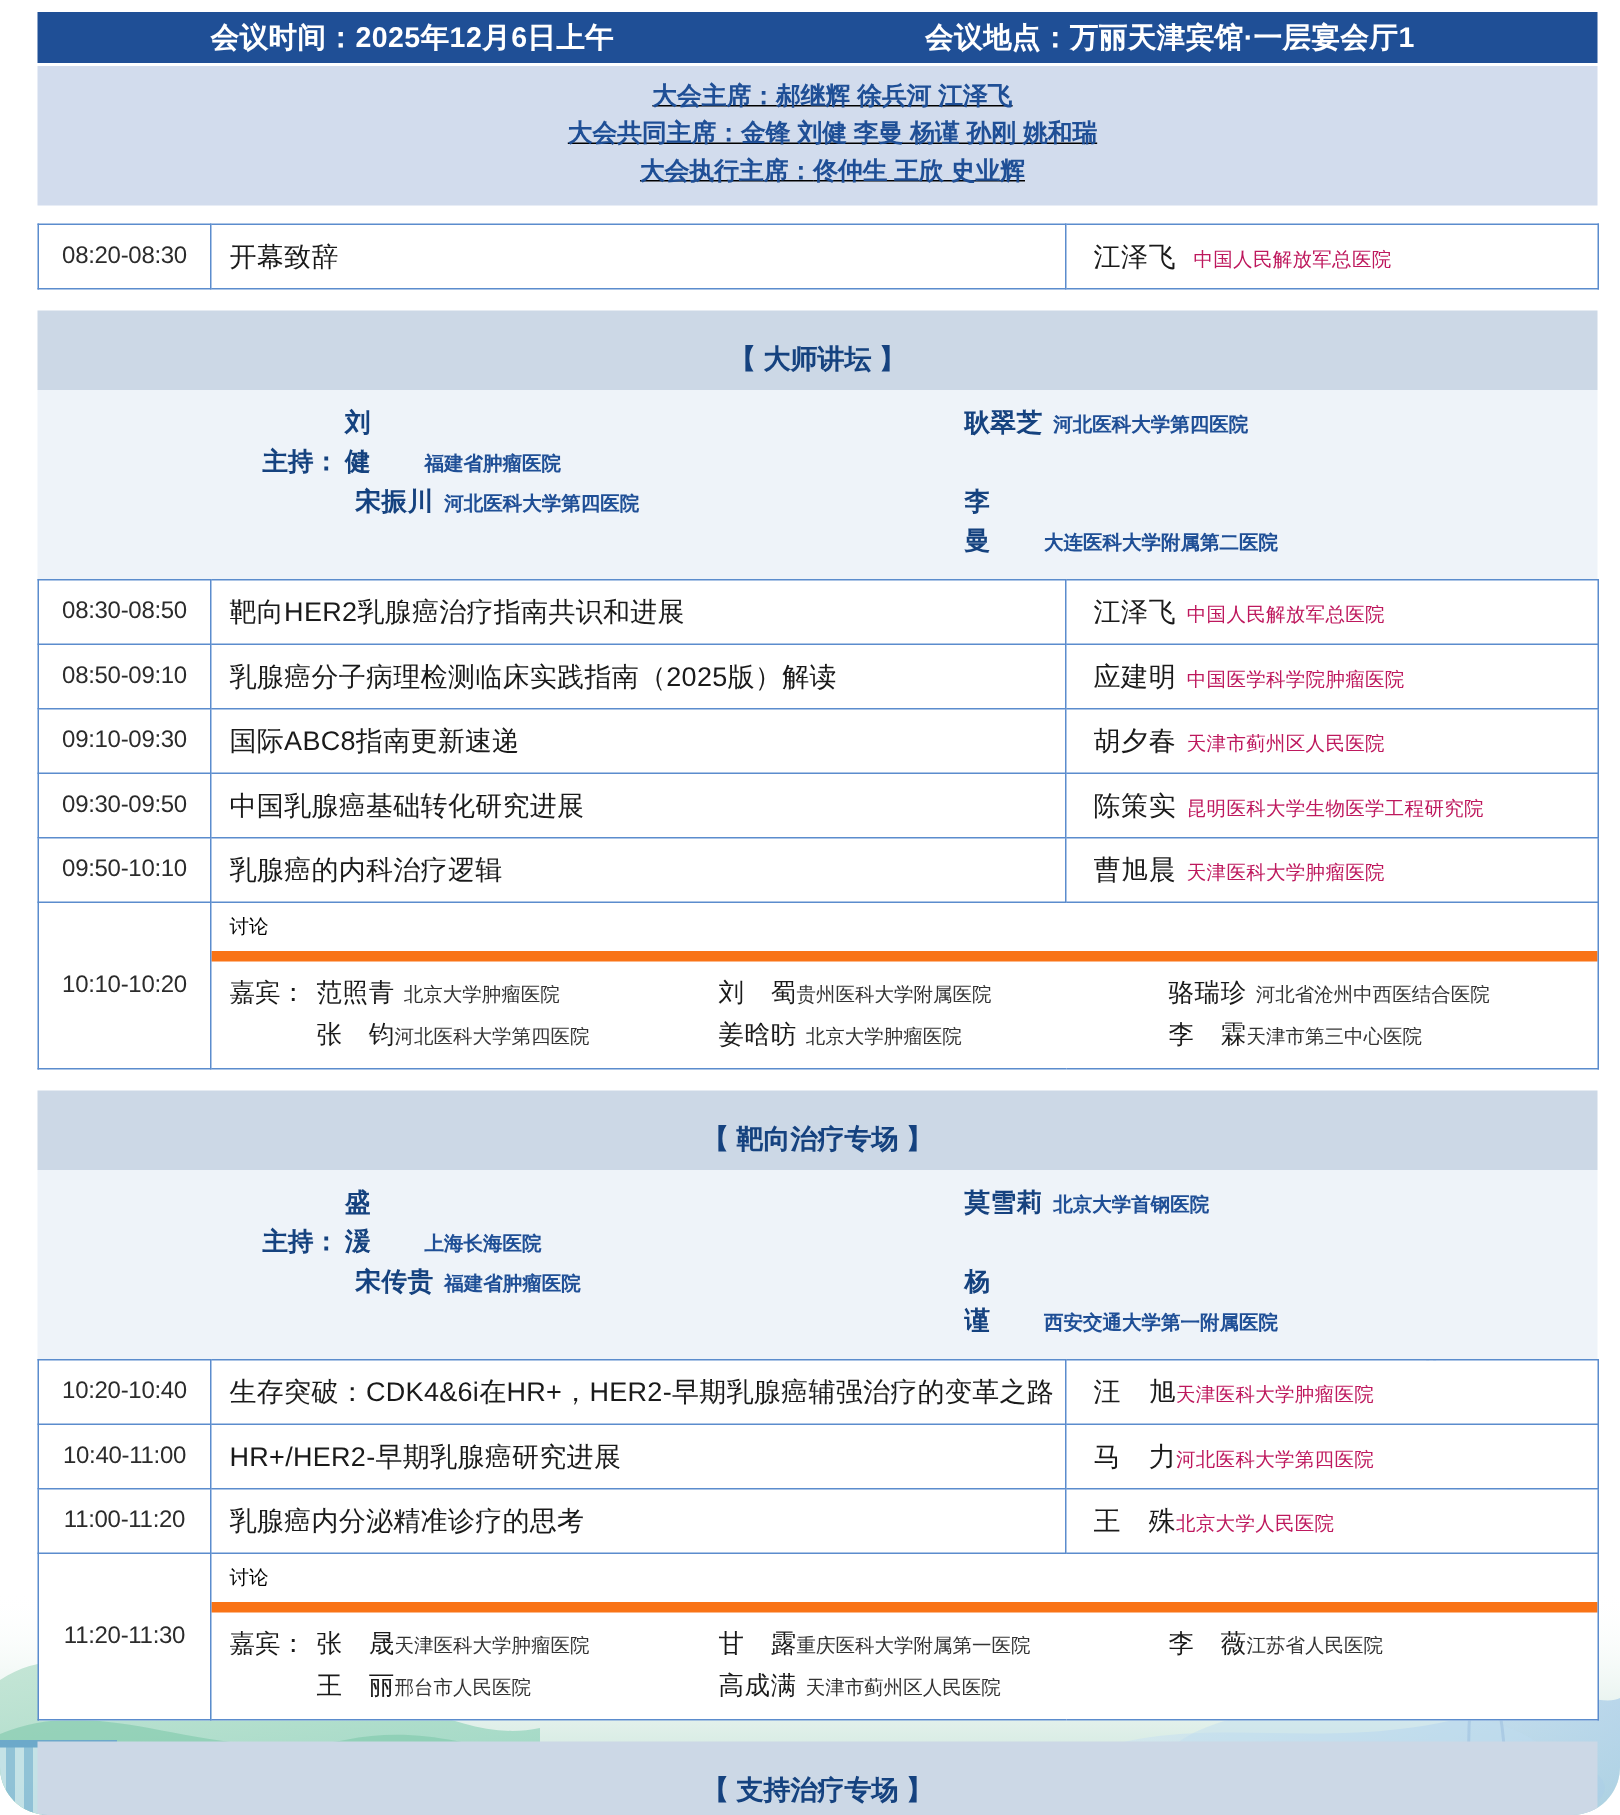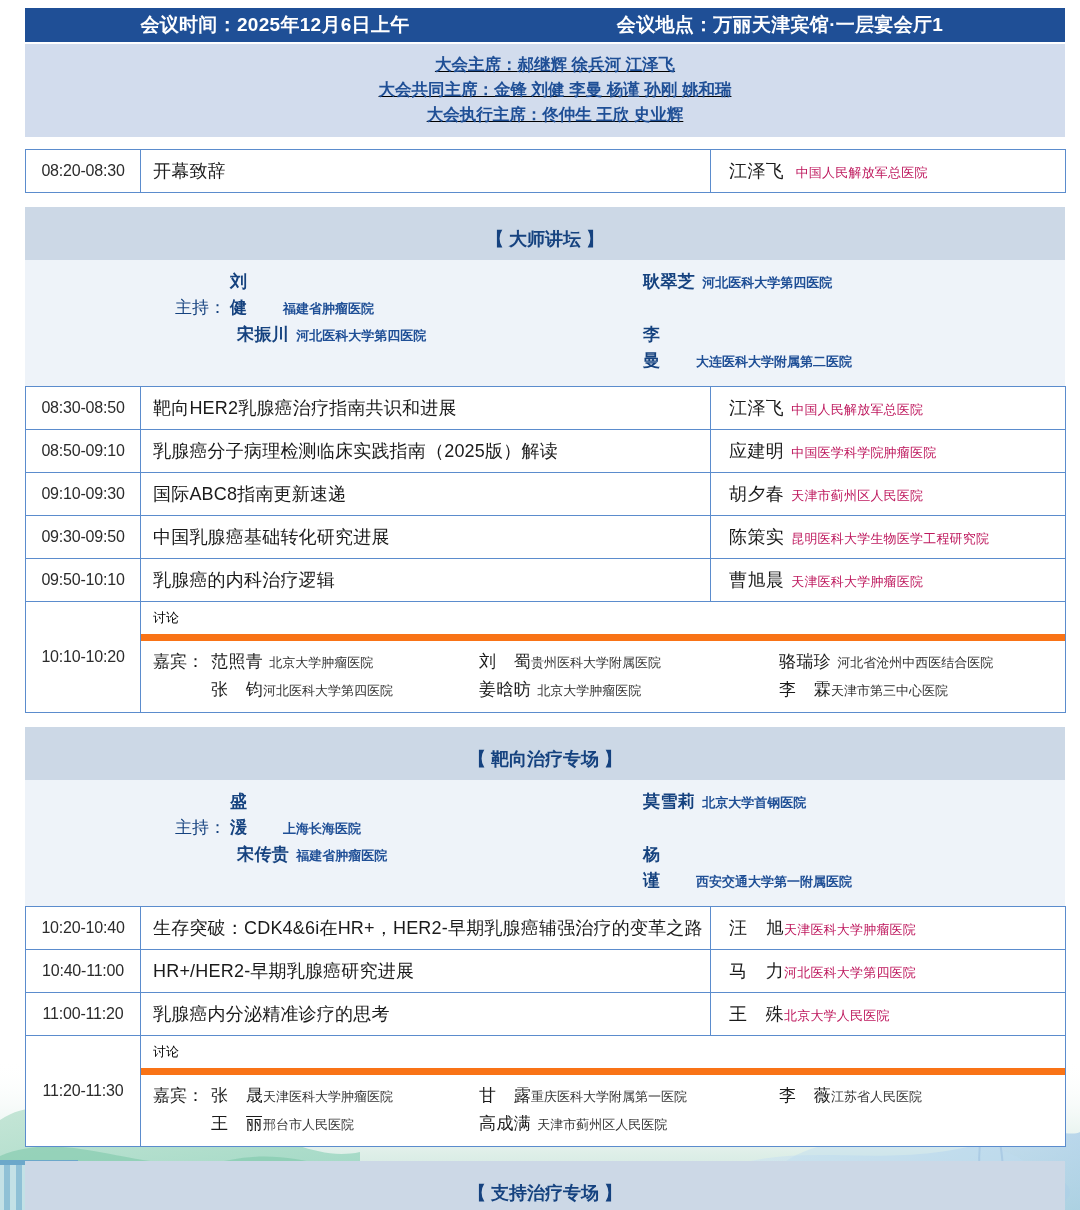--- a/index.html
+++ b/index.html
@@ -8,20 +8,21 @@
     width: 1080px; height: 1210px;
     background: #ffffff;
     font-family: "Liberation Sans", "DejaVu Sans", sans-serif;
     overflow: hidden;
   }
   #page {
     position: relative;
     width: 1080px; height: 1210px;
     background: #ffffff;
     overflow: hidden;
+    border-radius: 32px;
   }
 
   
   .bg-bottom {
     position: absolute; left: 0; bottom: 0;
     width: 1080px; height: 150px;
     pointer-events: none; z-index: 0;
   }
   .bg-right-figure {
     position: absolute; right: 0; top: 890px;
@@ -138,21 +139,21 @@
     padding: 9px 0 11px 0;
     position: relative; z-index: 2;
   }
   .modrow {
     display: flex;
     line-height: 26px;
   }
   .mod-left  { width: 600px; padding-left: 150px; }
   .mod-right { flex: 1; padding-left: 18px; }
   .mod-label {
-    color: #15427f; font-weight: normal; font-size: 17px;
+    color: #15427f; font-weight: bold; font-size: 17px;
     margin-right: 4px;
   }
   .mod-name {
     color: #15427f; font-weight: bold; font-size: 17px;
     letter-spacing: .4px;
   }
   .mod-name.w2 { display: inline-block; width: 46px; text-align: justify; text-align-last: justify; }
   .mod-aff {
     color: #1f4f96; font-weight: bold; font-size: 13px; margin-left: 7px;
   }

